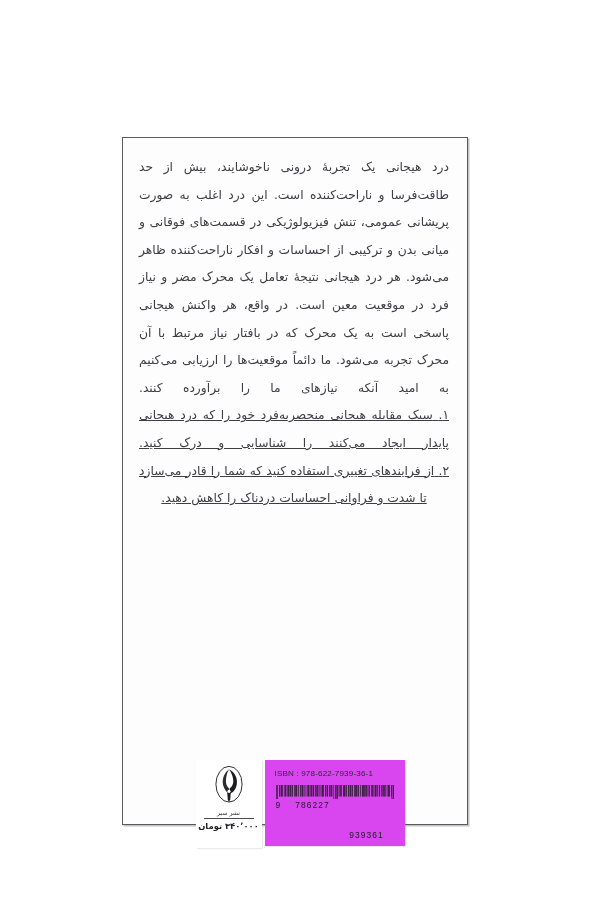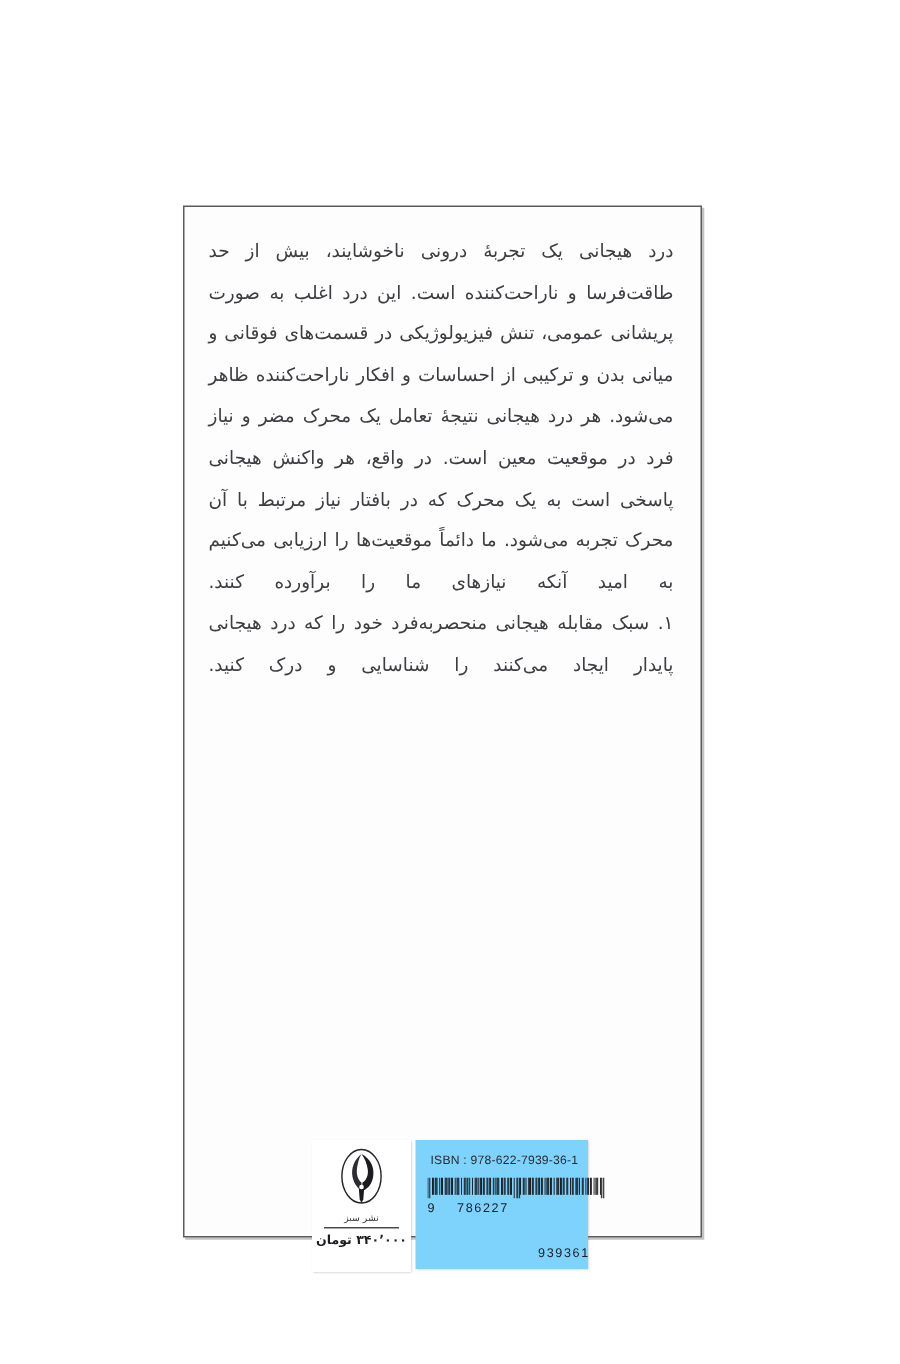--- a/index.html
+++ b/index.html
@@ -50,20 +50,21 @@
   }
 
   .list-item {
     direction: rtl;
     text-align: justify;
     text-align-last: justify;
     font-size: 12.3px;
     line-height: 27.6px;
     color: #3d3d42;
     margin: 0;
+    text-decoration: underline;
   }
   .list-item.last {
     text-align-last: center;
   }
 
   .intro-tail {
     text-align-last: center;
   }
 
   
@@ -115,28 +116,29 @@
   #pub-price {
     font-size: 8.4px;
     color: #1f1f23;
     direction: rtl;
     font-weight: bold;
     letter-spacing: 0.2px;
   }
 
   
   #barcode-block {
-    width: 115px;
+    width: 140px;
     height: 86px;
-    background: #7dd3fc;
+    background: #d946ef;
     box-shadow: 0.8px 0.8px 1.5px rgba(140,140,145,0.55);
     box-sizing: border-box;
     padding: 9px 8px 6px 8px;
     display: flex;
     flex-direction: column;
+    align-items: center;
     direction: ltr;
   }
   #isbn-text {
     font-family: "Liberation Sans", sans-serif;
     font-size: 8.1px;
     color: #2b2b30;
     letter-spacing: 0.15px;
     white-space: nowrap;
     align-self: flex-start;
     margin-left: 2px;
@@ -165,20 +167,24 @@
 
 <div id="blurb-box">
   <p class="blurb-text para1">درد هیجانی یک تجربهٔ درونی ناخوشایند، بیش از حد طاقت‌فرسا و ناراحت‌کننده است. این درد اغلب به صورت پریشانی عمومی، تنش فیزیولوژیکی در قسمت‌های فوقانی و میانی بدن و ترکیبی از احساسات و افکار ناراحت‌کننده ظاهر می‌شود. هر درد هیجانی نتیجهٔ تعامل یک محرک مضر و نیاز فرد در موقعیت معین است. در واقع، هر واکنش هیجانی پاسخی است به یک محرک که در بافتار نیاز مرتبط با آن محرک تجربه می‌شود. ما دائماً موقعیت‌ها را ارزیابی می‌کنیم به امید آنکه نیازهای ما را برآورده کنند.</p>
 
 
   <p class="list-item">
     <span>۱.</span>
     <span>سبک مقابله هیجانی منحصربه‌فرد خود را که درد هیجانی پایدار ایجاد می‌کنند را شناسایی و درک کنید.</span>
   </p>
 
+  <p class="list-item last">
+    <span>۲.</span>
+    <span>از فرایندهای تغییری استفاده کنید که شما را قادر می‌سازد تا شدت و فراوانی احساسات دردناک را کاهش دهید.</span>
+  </p>
 </div>
 
 <div id="bottom-strip">
 
   <div id="publisher-block">
     <svg id="pub-logo-mark" viewBox="0 0 60 74">
       <ellipse cx="30" cy="34" rx="22" ry="30" fill="none" stroke="#25252a" stroke-width="1.6"></ellipse>
       <path d="M30 9 C40 14 45 24 43 35 C41 45 35 49 31 50 L31 41 C35 39 38 33 37 26 C36 19 33 13 30 9 Z" fill="#1b1b20"></path>
       <path d="M30 9 C22 15 18 25 20 35 C22 44 27 48 30 50 L30 41 C26 38 24 32 25 25 C26 18 28 12 30 9 Z" fill="#1b1b20" opacity="0.92"></path>
       <path d="M27 48 L33 48 L32 60 L30 64 L28 60 Z" fill="#1b1b20"></path>

